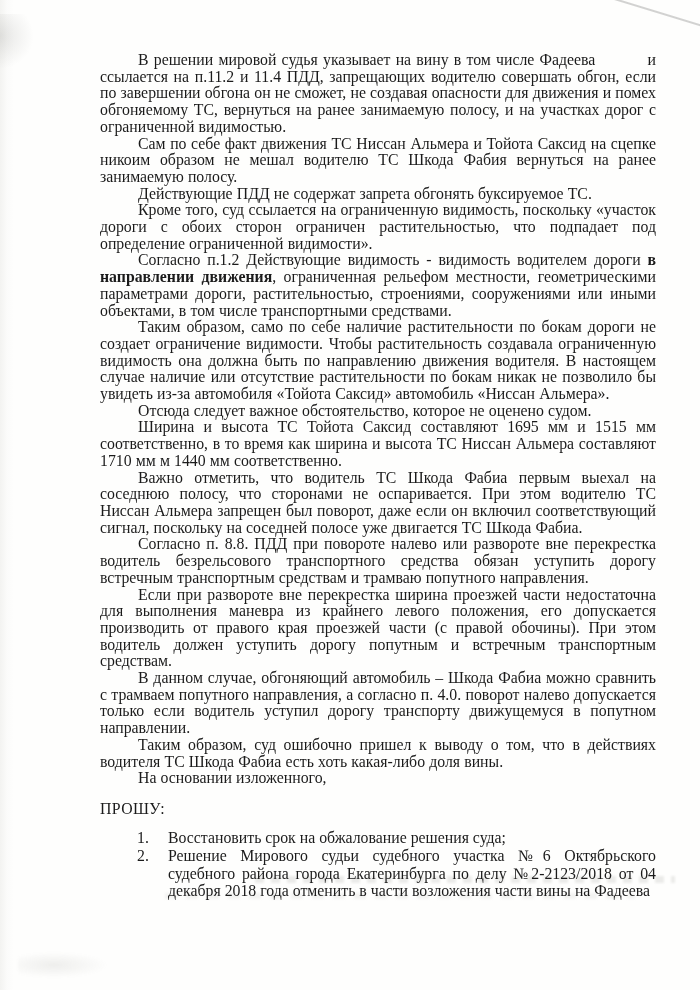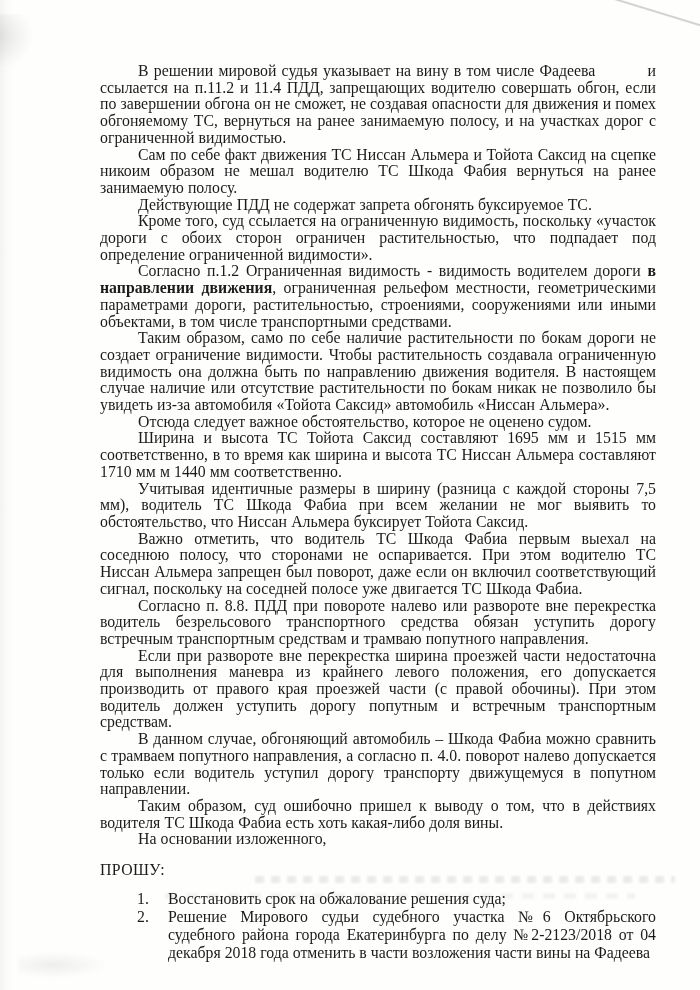--- a/index.html
+++ b/index.html
@@ -17,21 +17,21 @@
   .page {
     position: relative;
     width: 700px;
     height: 990px;
     background:
       linear-gradient(90deg, #f3f3f1 0px, #fbfbfa 7px, #fefefd 14px, #fefefd 100%);
   }
   .content {
     position: absolute;
     left: 100px;
-    top: 63px;
+    top: 52px;
     width: 556px;
   }
   p.para {
     margin: 0;
     text-indent: 38px;
     text-align: justify;
     font-size: 15.8px;
     line-height: 16.7px;
     word-spacing: 0.2px;
   }
@@ -100,25 +100,24 @@
   <div class="artifact artifact-ghost-1"></div>
   <div class="artifact artifact-ghost-2"></div>
   <div class="artifact artifact-bottom-left"></div>
 
   <div class="content">
     <div id="paragraphs">
         <p class="para">В решении мировой судья указывает на вину в том числе Фадеева&nbsp;&nbsp;&nbsp;&nbsp;&nbsp;&nbsp;&nbsp;&nbsp;&nbsp; и ссылается на п.11.2 и 11.4 ПДД, запрещающих водителю совершать обгон, если по завершении обгона он не сможет, не создавая опасности для движения и помех обгоняемому ТС, вернуться на ранее занимаемую полосу, и на участках дорог с ограниченной видимостью.</p>
         <p class="para">Сам по себе факт движения ТС Ниссан Альмера и Тойота Саксид на сцепке никоим образом не мешал водителю ТС Шкода Фабия вернуться на ранее занимаемую полосу.</p>
         <p class="para">Действующие ПДД не содержат запрета обгонять буксируемое ТС.</p>
         <p class="para">Кроме того, суд ссылается на ограниченную видимость, поскольку «участок дороги с обоих сторон ограничен растительностью, что подпадает под определение ограниченной видимости».</p>
-        <p class="para"><span>Согласно п.1.2 Ограниченная видимость - видимость водителем дороги </span><b>в направлении движения</b><span>, ограниченная рельефом местности, геометрическими параметрами дороги, растительностью, строениями, сооружениями или иными объектами, в том числе транспортными средствами.</span></p>
+        <p class="para"><span>Согласно п.1.2 Действующие видимость - видимость водителем дороги </span><b>в направлении движения</b><span>, ограниченная рельефом местности, геометрическими параметрами дороги, растительностью, строениями, сооружениями или иными объектами, в том числе транспортными средствами.</span></p>
         <p class="para">Таким образом, само по себе наличие растительности по бокам дороги не создает ограничение видимости. Чтобы растительность создавала ограниченную видимость она должна быть по направлению движения водителя. В настоящем случае наличие или отсутствие растительности по бокам никак не позволило бы увидеть из-за автомобиля «Тойота Саксид» автомобиль «Ниссан Альмера».</p>
         <p class="para">Отсюда следует важное обстоятельство, которое не оценено судом.</p>
         <p class="para">Ширина и высота ТС Тойота Саксид составляют 1695 мм и 1515 мм соответственно, в то время как ширина и высота ТС Ниссан Альмера составляют 1710 мм м 1440 мм соответственно.</p>
-        <p class="para">Учитывая идентичные размеры в ширину (разница с каждой стороны 7,5 мм), водитель ТС Шкода Фабиа при всем желании не мог выявить то обстоятельство, что Ниссан Альмера буксирует Тойота Саксид.</p>
         <p class="para">Важно отметить, что водитель ТС Шкода Фабиа первым выехал на соседнюю полосу, что сторонами не оспаривается. При этом водителю ТС Ниссан Альмера запрещен был поворот, даже если он включил соответствующий сигнал, поскольку на соседней полосе уже двигается ТС Шкода Фабиа.</p>
         <p class="para">Согласно п. 8.8. ПДД при повороте налево или развороте вне перекрестка водитель безрельсового транспортного средства обязан уступить дорогу встречным транспортным средствам и трамваю попутного направления.</p>
         <p class="para">Если при развороте вне перекрестка ширина проезжей части недостаточна для выполнения маневра из крайнего левого положения, его допускается производить от правого края проезжей части (с правой обочины). При этом водитель должен уступить дорогу попутным и встречным транспортным средствам.</p>
         <p class="para">В данном случае, обгоняющий автомобиль – Шкода Фабиа можно сравнить с трамваем попутного направления, а согласно п. 4.0. поворот налево допускается только если водитель уступил дорогу транспорту движущемуся в попутном направлении.</p>
         <p class="para">Таким образом, суд ошибочно пришел к выводу о том, что в действиях водителя ТС Шкода Фабиа есть хоть какая-либо доля вины.</p>
         <p class="para">На основании изложенного,</p>
       </div>
     <h2 class="petition-heading">ПРОШУ:</h2>
     <ol id="petition-list" class="petition-list">
         <li class="petition-item">

